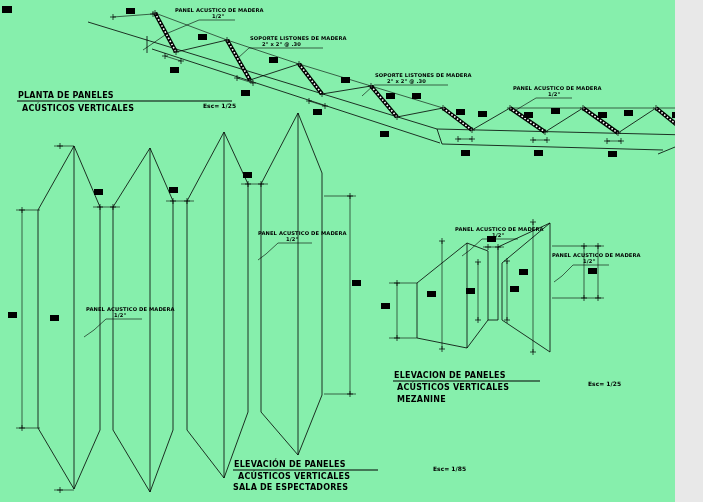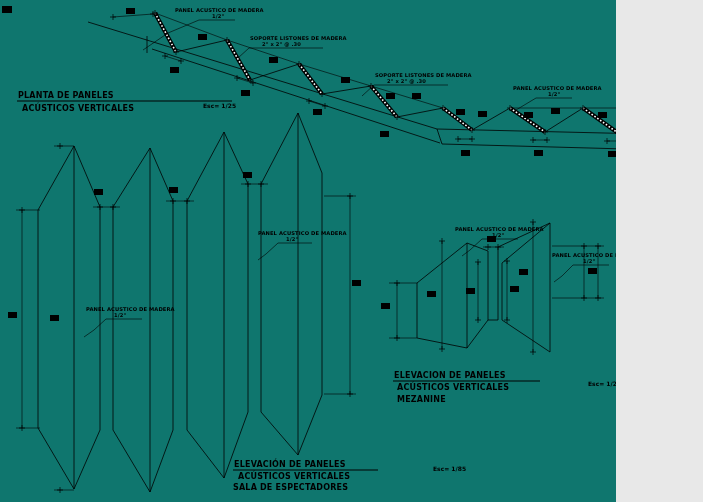--- a/index.html
+++ b/index.html
@@ -1,19 +1,19 @@
 <!DOCTYPE html>
 <html><head>
 <meta charset="utf-8">
 <style>
   html,body{margin:0;padding:0;background:#e8e8e8;}
   .sheet{
     position:relative;
-    width:616px;height:502px;
-    background:#0f766e;
+    width:675px;height:502px;
+    background:#86efac;
     font-family:"DejaVu Sans",sans-serif;
     overflow:hidden;
   }
   svg{display:block}
   .ln{stroke:#000;stroke-width:0.8;fill:none;stroke-linecap:butt}
   .dim{stroke:#000;stroke-width:0.6;fill:none}
   .thk{stroke:#000;stroke-width:4;fill:none}
   .thkw{stroke:#fff;stroke-width:1.6;stroke-dasharray:1.6 1.9;fill:none}
   .tkl{stroke:#000;stroke-width:0.7}
   .b{fill:#000}

